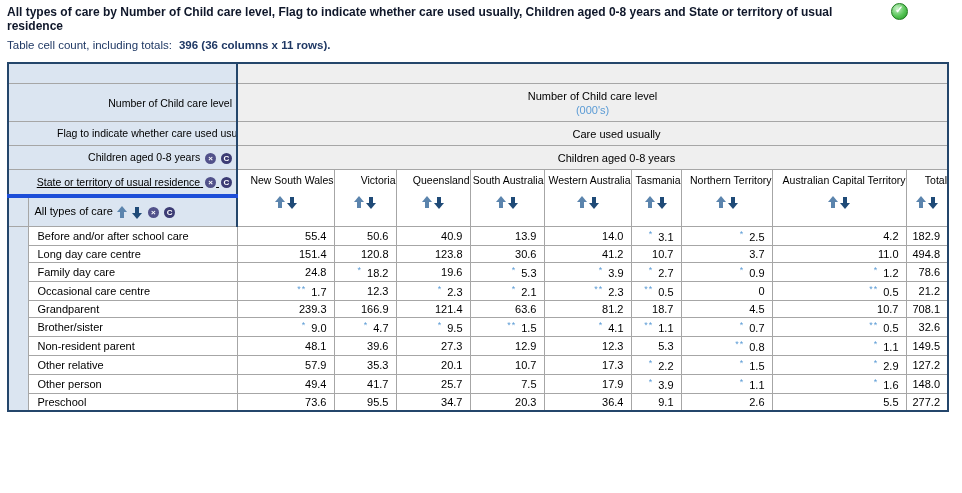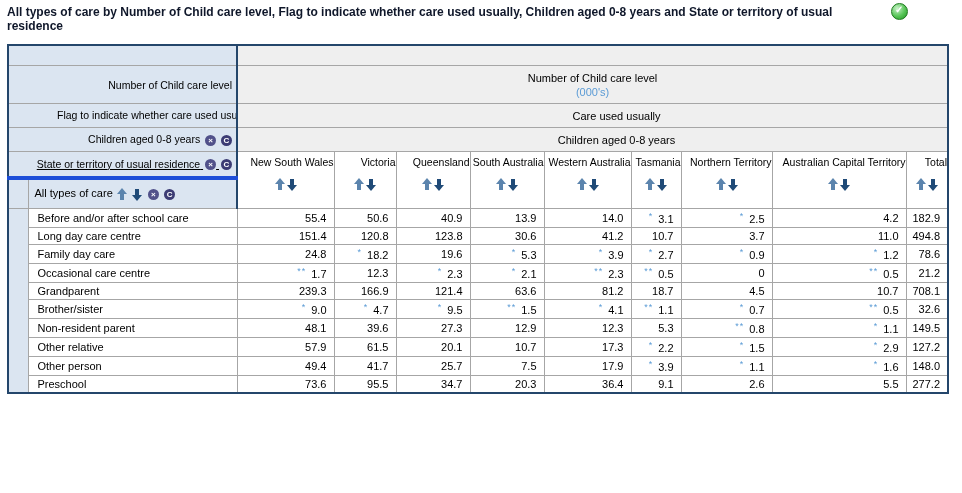--- a/index.html
+++ b/index.html
@@ -54,20 +54,21 @@
          vertical-align:middle;cursor:pointer;}
   .ci1{background:#51518a;}
   .ci2{background:#3c3c74;}
 </style>
 </head>
 <body>
 
 <div class="top">
   <div class="title">All types of care by Number of Child care level, Flag to indicate whether care used usually, Children aged 0-8 years and State or territory of usual residence</div>
   <span class="check"></span>
+  <div class="count-line"><span>Table cell count, including totals:</span><span class="count-val">396 (36 columns x 11 rows).</span></div>
 </div>
 
 <table>
   <colgroup>
     <col style="width:20px">
       <col style="width:209px">
     <col style="width:97px">
       <col style="width:62px">
       <col style="width:74px">
     <col style="width:74px">
@@ -239,21 +240,21 @@
         <td class="num"><span>12.9</span></td>
         <td class="num"><span>12.3</span></td>
         <td class="num"><span>5.3</span></td>
         <td class="num"><span class="ast">**</span><span>0.8</span></td>
         <td class="num"><span class="ast">*</span><span>1.1</span></td>
         <td class="num"><span>149.5</span></td>
       </tr>
       <tr>
         <td class="rlabel">Other relative</td>
         <td class="num"><span>57.9</span></td>
-        <td class="num"><span>61.5</span></td>
+        <td class="num"><span>35.3</span></td>
         <td class="num"><span>20.1</span></td>
         <td class="num"><span>10.7</span></td>
         <td class="num"><span>17.3</span></td>
         <td class="num"><span class="ast">*</span><span>2.2</span></td>
         <td class="num"><span class="ast">*</span><span>1.5</span></td>
         <td class="num"><span class="ast">*</span><span>2.9</span></td>
         <td class="num"><span>127.2</span></td>
       </tr>
       <tr>
         <td class="rlabel">Other person</td>

